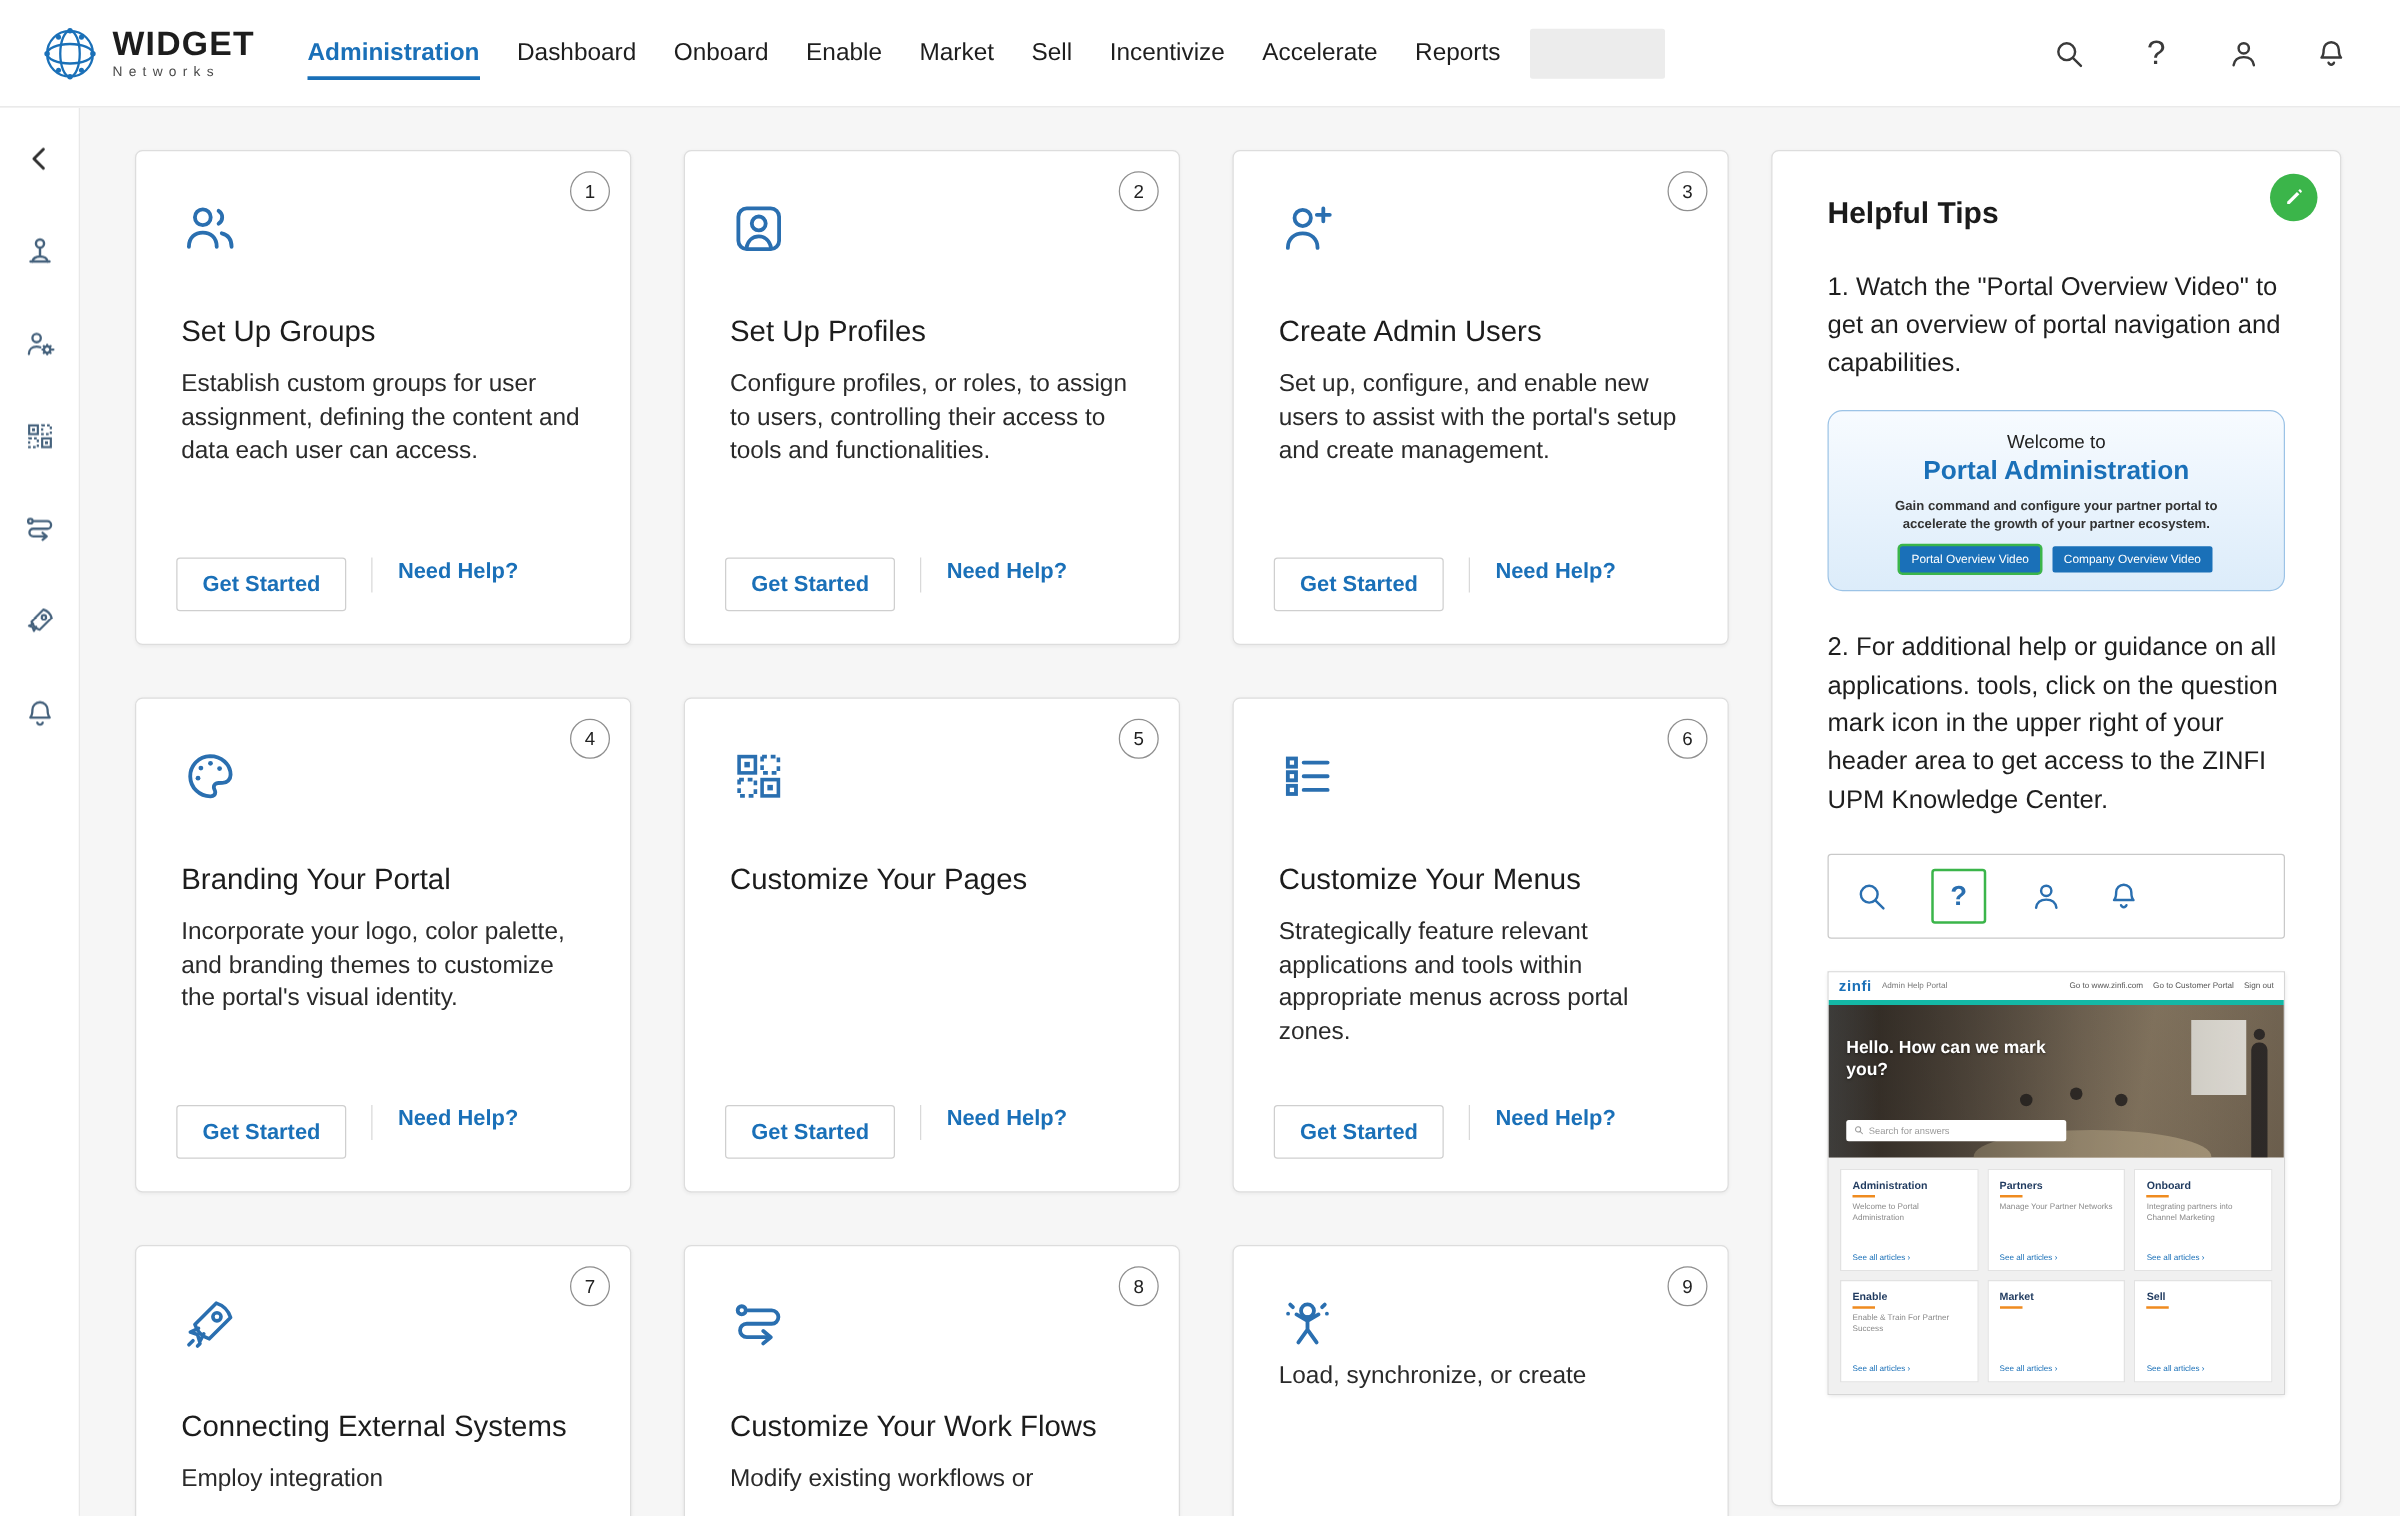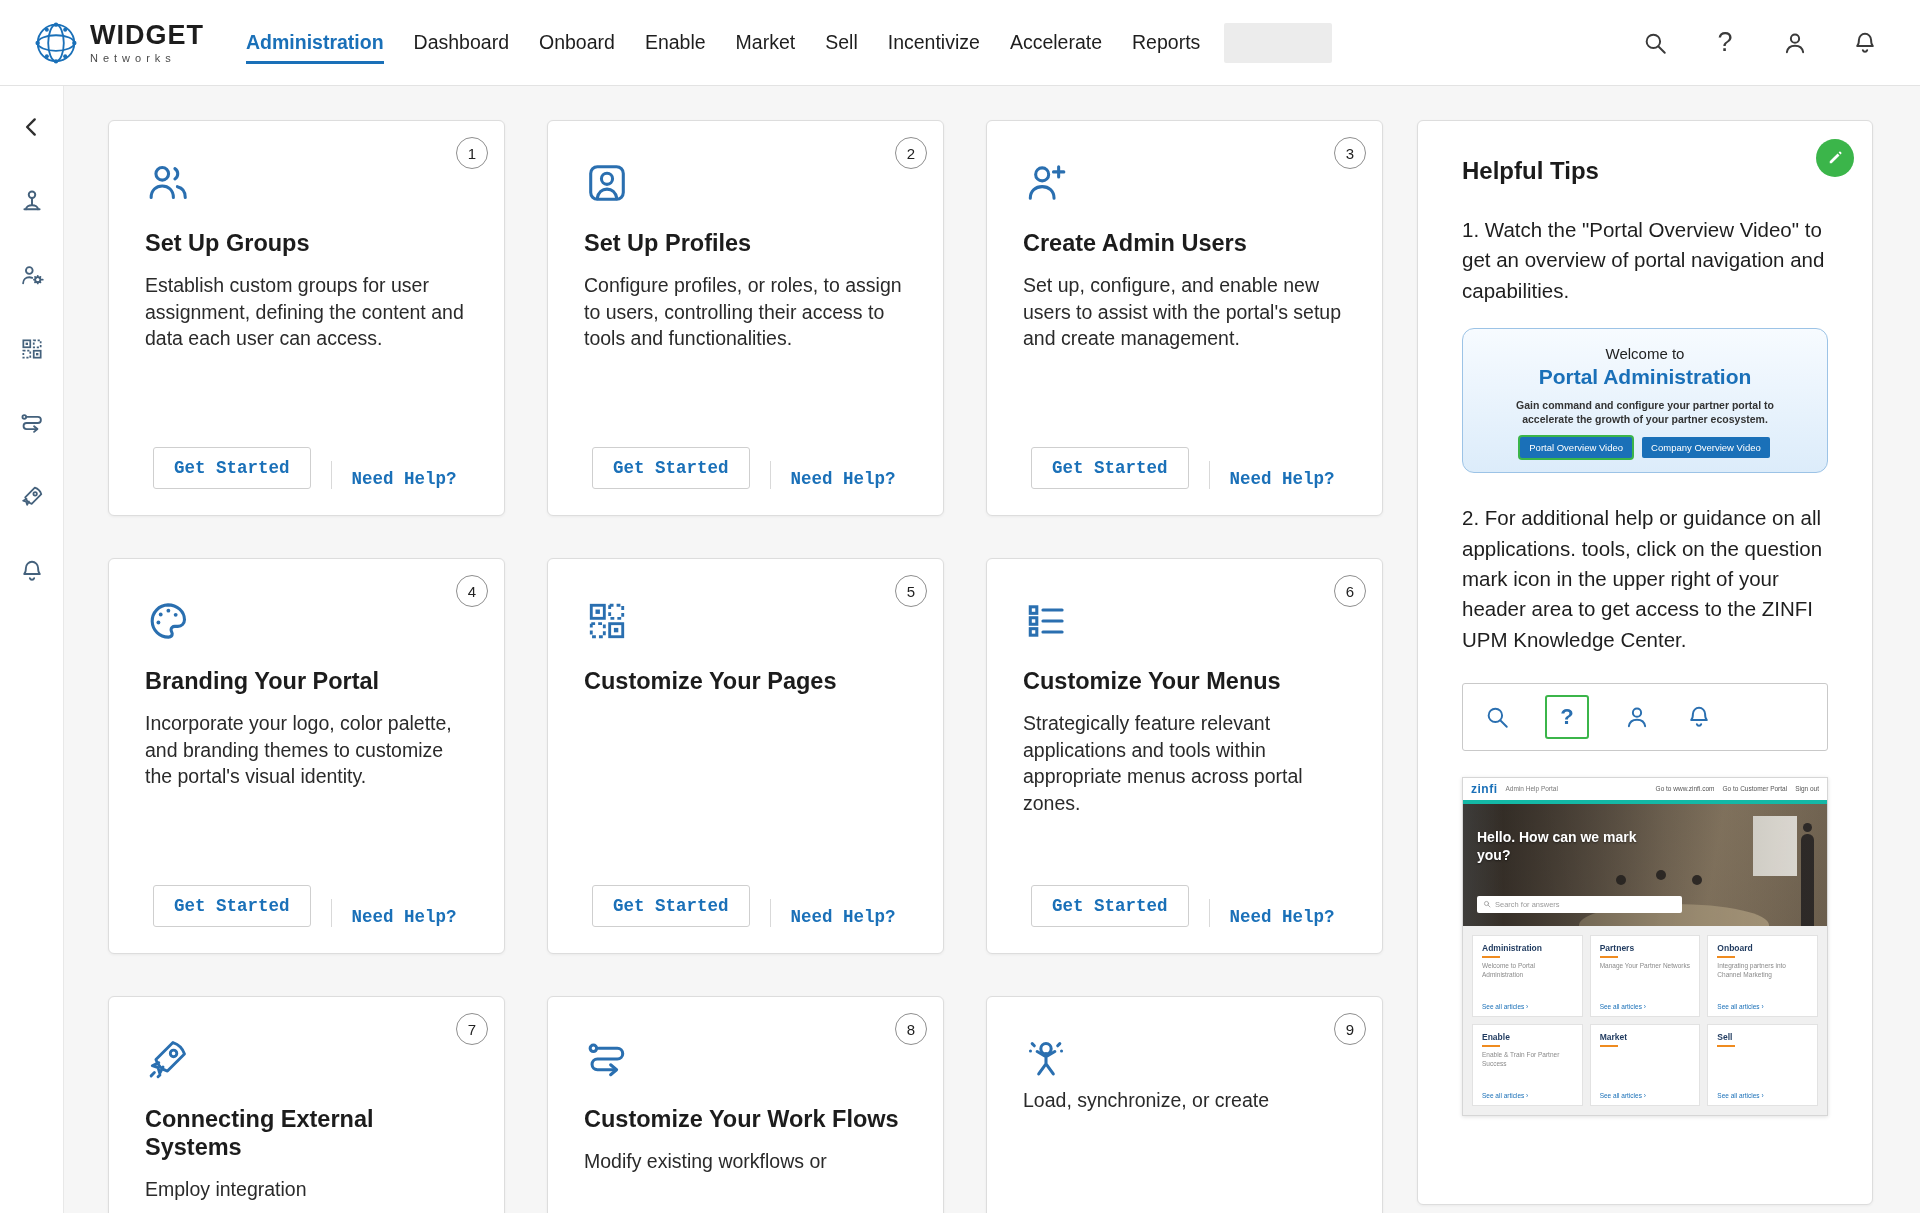--- a/index.html
+++ b/index.html
@@ -35,23 +35,23 @@
          display:flex; align-items:flex-start; gap:34px; }
   .cards { width:1275px; display:grid; grid-template-columns:repeat(3,397px);
            grid-auto-rows:396px; gap:42px; }
 
   .card { position:relative; background:#fff; border:1px solid #dddddd; border-radius:6px;
           padding:28px 36px 30px; box-shadow:0 1px 3px rgba(0,0,0,.05); }
   .badge { position:absolute; top:16px; right:16px; width:32px; height:32px; border:1px solid #8f8f8f;
            border-radius:50%; display:flex; align-items:center; justify-content:center;
            font-size:15px; color:#222; background:#fff; }
   .card-icon { height:56px; display:flex; align-items:center; color:#2a6fb0; margin-top:6px; }
-  .card h2 { font-size:23.5px; font-weight:700; color:#1c1c1c; margin:18px 0 15px; line-height:1.2; }
+  .card h2 { font-size:23.5px; font-weight:400; color:#1c1c1c; margin:40px 0 15px; line-height:1.2; }
   .card p { font-size:19.5px; line-height:1.36; color:#2a2a2a; }
-  .actions { position:absolute; left:44px; right:36px; bottom:26px; display:flex; align-items:flex-end; gap:20px;font-family:Liberation Mono, monospace; }
+  .actions { position:absolute; left:32px; right:36px; bottom:26px; display:flex; align-items:flex-start; gap:20px; }
   .btn-outline { font-family:inherit; font-size:17.5px; font-weight:600; color:#1a70b8; background:#fff;
                  border:1px solid #cfcfcf; border-radius:3px; padding:10px 20px; cursor:pointer; }
   .vdiv { width:1px; height:28px; background:#d9d9d9; }
   .link { font-size:17.5px; font-weight:600; color:#1a70b8; cursor:pointer; text-decoration:none; }
 
   
   .tips { position:relative; width:456px; height:1085px; background:#fff; border:1px solid #dddddd;
           border-radius:6px; padding:36px 44px 30px; overflow:hidden;
           box-shadow:0 1px 3px rgba(0,0,0,.05); }
   .edit-btn { position:absolute; top:18px; right:18px; width:38px; height:38px; border:none; border-radius:50%;
@@ -89,21 +89,21 @@
   .hero .window { position:absolute; left:0; top:0; width:40px; height:100%;
                   background:linear-gradient(90deg,rgba(190,205,215,.4),transparent); }
   .hero .board { position:absolute; right:30px; top:12px; width:44px; height:60px; background:#e9e7e1; opacity:.92; }
   .hero .presenter { position:absolute; right:13px; top:30px; width:13px; height:92px; background:#2e2a28; border-radius:6px 6px 0 0; }
   .hero .presenter::before { content:''; position:absolute; top:-11px; left:2px; width:9px; height:9px; border-radius:50%; background:#2e2a28; }
   .hero .table { position:absolute; left:32%; bottom:-20px; width:52%; height:42px; background:#b9a888; border-radius:50%; opacity:.75; }
   .hero .head { position:absolute; width:10px; height:10px; border-radius:50%; background:#332e2a; }
   .hero .shade { position:absolute; inset:0; background:linear-gradient(90deg,rgba(18,16,13,.58),rgba(18,16,13,.18) 55%,transparent); }
   .hero-title { position:absolute; left:14px; top:24px; width:175px; color:#fff; font-size:14px;
                 font-weight:700; line-height:1.3; z-index:2; text-shadow:0 1px 2px rgba(0,0,0,.5); }
-  .t-search { position:absolute; left:14px; bottom:13px; width:205px; height:17px; background:#fff;
+  .t-search { position:absolute; left:14px; bottom:13px; width:176px; height:17px; background:#fff;
               border-radius:2px; display:flex; align-items:center; gap:4px; padding:0 6px;
               font-size:7.5px; color:#9a9a9a; z-index:2; }
   .t-tiles { flex:1; background:#f0f0f0; padding:9px; display:grid; grid-template-columns:repeat(3,1fr);
              grid-auto-rows:1fr; gap:7px; }
   .tile { background:#fff; border:1px solid #e2e2e2; padding:7px 7px 6px 9px; display:flex; flex-direction:column; cursor:pointer; }
   .tile-title { font-size:8.5px; font-weight:700; color:#1f3a5f; }
   .tile-bar { width:18px; height:2px; background:#ef8b1f; margin:3px 0 4px; }
   .tile-sub { font-size:6.5px; color:#8a8a8a; line-height:1.35; }
   .tile-link { font-size:6.5px; color:#1a70b8; margin-top:auto; }
 

